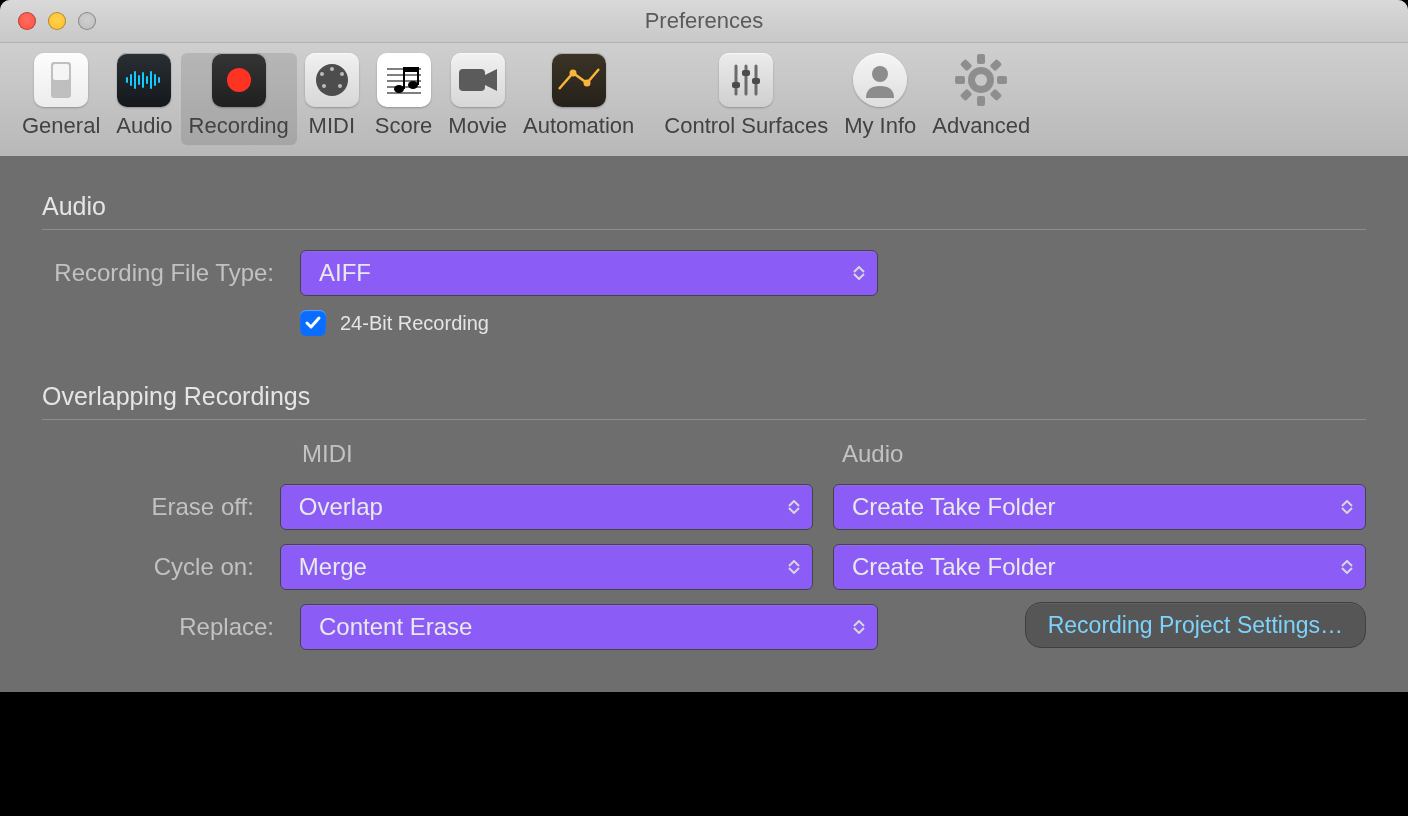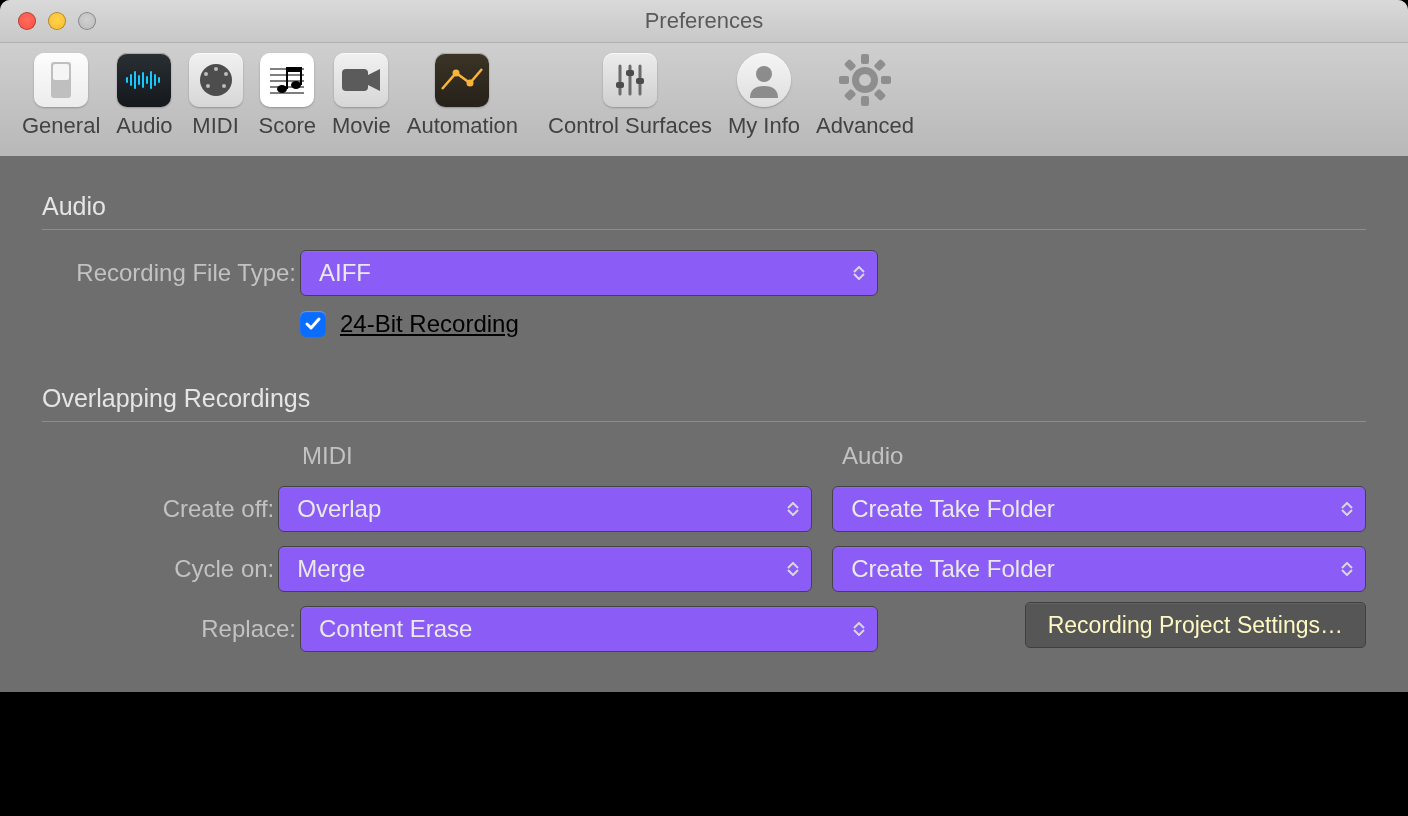--- a/index.html
+++ b/index.html
@@ -12,28 +12,28 @@
   .dot.gray{background:radial-gradient(circle at 50% 40%,#d0d0d0,#bcbcbc);}
   .win-title{text-align:center;line-height:42px;font-size:22px;color:#5a5a5a;}
   .toolbar{height:114px;background:linear-gradient(#cfcfcf,#b8b8b8);display:flex;align-items:flex-start;padding:10px 14px 0 14px;border-bottom:1px solid #8e8e8e;box-sizing:border-box;}
   .tool{display:flex;flex-direction:column;align-items:center;padding:0 8px 6px 8px;border-radius:6px;cursor:pointer;}
   .tool.active{background:rgba(0,0,0,0.11);}
   .tool .icon{width:54px;height:54px;border-radius:10px;display:flex;align-items:center;justify-content:center;margin-bottom:6px;background:#e6e6e6;box-shadow:inset 0 1px 0 rgba(255,255,255,.6),0 1px 2px rgba(0,0,0,.25);}
   .tool .lbl{font-size:22px;color:#424242;}
   .body{position:absolute;left:0;right:0;top:156px;bottom:0;background:#6e6e6e;padding:36px 42px;box-sizing:border-box;}
   .section-title{font-size:25px;color:#e5e5e5;padding-bottom:8px;border-bottom:1px solid #8d8d8d;margin-bottom:20px;}
   .row{display:flex;align-items:center;margin-bottom:14px;}
-  .row-label{width:258px;text-align:right;font-size:24px;color:#c2c2c2;padding-right:4px;box-sizing:border-box;}
+  .row-label{width:258px;text-align:right;font-size:24px;color:#c2c2c2;padding-right:26px;box-sizing:border-box;}
   .select{height:44px;background:#8b5cf6;border:1px solid #444;border-radius:6px;display:flex;align-items:center;padding:0 42px 0 18px;color:#e9e9e9;font-size:24px;position:relative;box-shadow:inset 0 1px 0 rgba(255,255,255,.07);cursor:pointer;}
   .select .stepper{position:absolute;right:12px;top:50%;transform:translateY(-50%);display:flex;flex-direction:column;align-items:center;line-height:7px;}
   .select .stepper svg{display:block;}
   .checkbox{width:26px;height:26px;border-radius:6px;background:#0a6dff;display:flex;align-items:center;justify-content:center;margin-right:14px;box-shadow:inset 0 1px 1px rgba(255,255,255,.35);cursor:pointer;}
-  .check-lbl{font-size:24px;color:#000000;text-decoration:underline;}
+  .check-lbl{font-size:20px;color:#e5e5e5;}
   .col-hdr{font-size:24px;color:#c2c2c2;margin-bottom:10px;padding-left:2px;}
-  .btn{height:44px;background:#565656;border:1px solid #3f3f3f;border-radius:5px;color:#fef9c3;font-size:23px;padding:0 22px;display:flex;align-items:center;cursor:pointer;box-shadow:inset 0 1px 0 rgba(255,255,255,.08);}
+  .btn{height:44px;background:#565656;border:1px solid #3f3f3f;border-radius:16px;color:#7dd3fc;font-size:23px;padding:0 22px;display:flex;align-items:center;cursor:pointer;box-shadow:inset 0 1px 0 rgba(255,255,255,.08);}
   .footer{position:absolute;right:42px;bottom:44px;}
 </style>
 </head>
 <body>
 
 <div class="window">
 
   <div class="titlebar">
     <div class="traffic">
       <div class="dot red"></div>
@@ -67,20 +67,28 @@
               <line x1="22" y1="7" x2="22" y2="13"></line>
               <line x1="26" y1="2" x2="26" y2="18"></line>
               <line x1="30" y1="5" x2="30" y2="15"></line>
               <line x1="34" y1="8" x2="34" y2="12"></line>
           </g>
         </svg>
       </div>
       <div class="lbl">Audio</div>
     </div>
 
+    <div class="tool active">
+      <div class="icon" style="background:linear-gradient(#353535,#1f1f1f);">
+        <svg width="30" height="30" viewBox="0 0 30 30">
+            <circle cx="15" cy="15" r="12" fill="#ff3324"></circle>
+          </svg>
+      </div>
+      <div class="lbl">Recording</div>
+    </div>
 
     <div class="tool">
       <div class="icon" style="background:linear-gradient(#f1f1f1,#d6d6d6);">
         <svg width="40" height="40" viewBox="0 0 40 40">
             <circle cx="20" cy="20" r="16" fill="#4d4d4d"></circle>
             <circle cx="20" cy="9" r="2" fill="#bcbcbc"></circle>
             <circle cx="10" cy="14" r="2" fill="#bcbcbc"></circle>
             <circle cx="30" cy="14" r="2" fill="#bcbcbc"></circle>
             <circle cx="12" cy="26" r="2" fill="#bcbcbc"></circle>
             <circle cx="28" cy="26" r="2" fill="#bcbcbc"></circle>
@@ -215,21 +223,21 @@
     <div class="section-title">Overlapping Recordings</div>
 
     <div class="row" style="margin-bottom:6px;">
       <div class="row-label"></div>
       <div style="width:516px;" class="col-hdr">MIDI</div>
       <div style="width:22px;"></div>
       <div style="width:516px;" class="col-hdr">Audio</div>
     </div>
 
     <div class="row">
-      <div class="row-label">Create off:</div>
+      <div class="row-label">Erase off:</div>
       <div class="select" style="width:516px;">
         <span>Overlap</span>
         <span class="stepper">
             <svg width="12" height="7">
               <path d="M1 6 L6 1 L11 6" fill="none" stroke="#d7d7d7" stroke-width="2"></path>
             </svg>
             <svg width="12" height="7">
               <path d="M1 1 L6 6 L11 1" fill="none" stroke="#d7d7d7" stroke-width="2"></path>
             </svg>
           </span>

